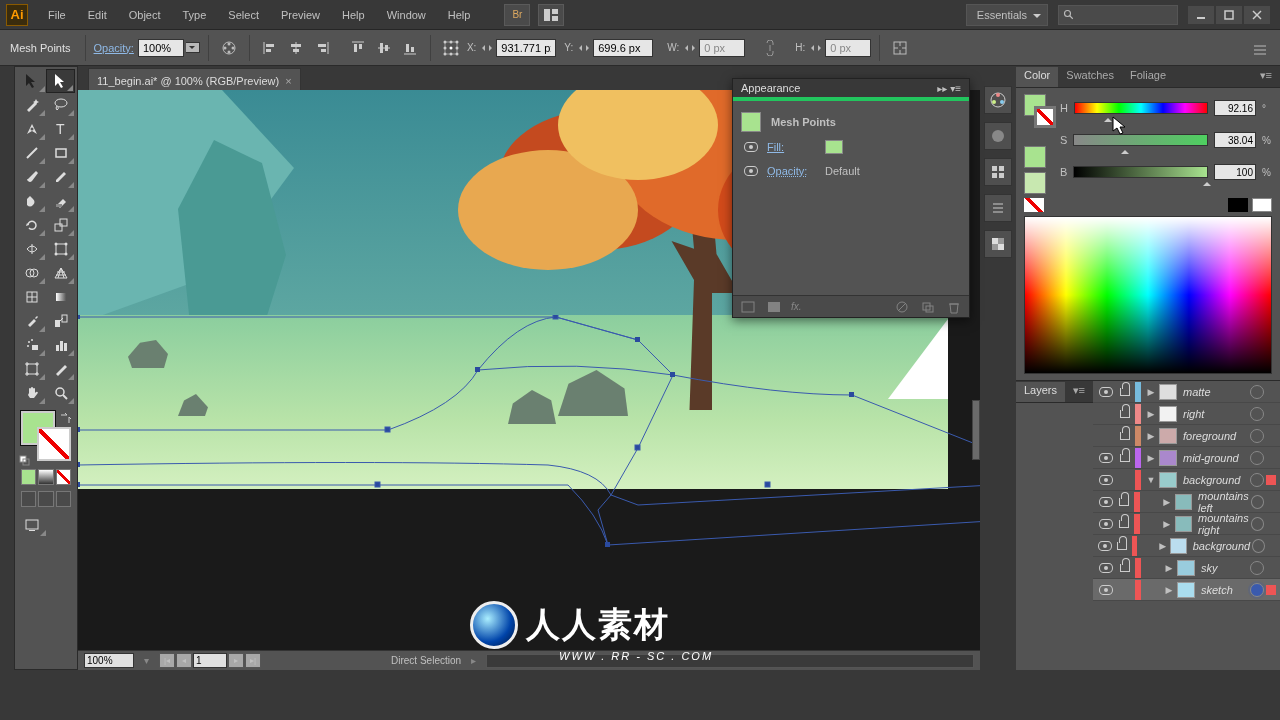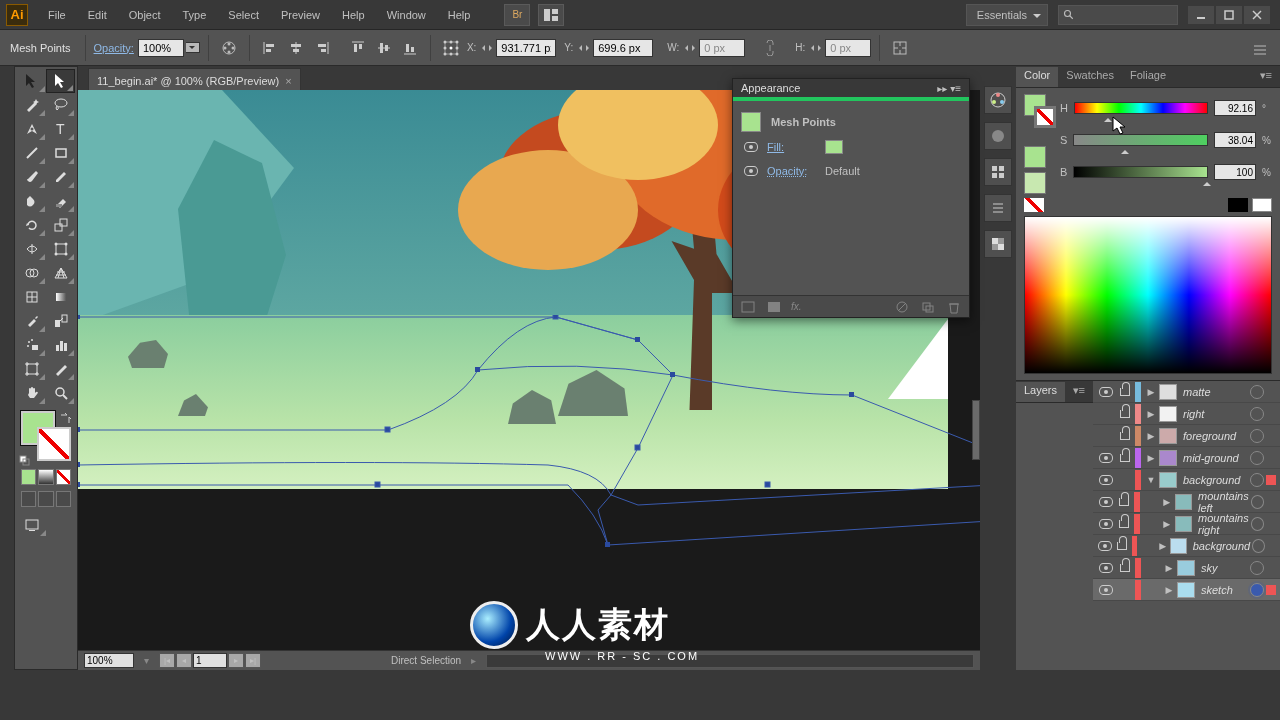--- a/index.html
+++ b/index.html
@@ -116,21 +116,21 @@
 .ap-eye { width:16px; display:flex; justify-content:center; }
 .ap-label { width:50px; color:#8fb9e6; text-decoration:underline; font-size:11px; }
 .ap-none { width:18px; height:14px; background:#fff; border:1px solid #888; position:relative; }
 .ap-none::after { content:""; position:absolute; inset:0; background:linear-gradient(45deg, transparent 42%, #e00 42%, #e00 58%, transparent 58%); }
 .ap-fill-chip { width:18px; height:14px; background:#a8e38f; border:1px solid #888; }
 .ap-footer { position:absolute; bottom:0; left:0; right:0; height:22px; background:#4a4a4a; border-top:1px solid #333; display:flex; align-items:center; padding:0 6px; gap:8px; }
 .ap-fi { width:18px; height:14px; opacity:.5; }
 
 .watermark { position:absolute; left:470px; top:601px; display:flex; align-items:center; gap:8px; z-index:40; color:#fff; font-weight:700; font-size:34px; letter-spacing:2px; pointer-events:none; }
 .wm-logo { width:48px; height:48px; border-radius:50%; background: radial-gradient(circle at 35% 35%, #aef, #04a 60%, #013); border:3px solid #eee; }
-.wm-sub { position:absolute; left:545px; top:650px; font-size:11px; color:#fff; letter-spacing:2px; z-index:40; pointer-events:none; }
+.wm-sub { position:absolute; left:559px; top:650px; font-size:11px; color:#fff; letter-spacing:2px; z-index:40; pointer-events:none;font-style:italic; }
 
 .cursor { position:absolute; left:1112px; top:116px; z-index:200; pointer-events:none; }
 .eye-icon { width:14px; height:10px; border:1px solid #ccc; border-radius:60% / 100%; position:relative; }
 .eye-icon::after { content:""; position:absolute; left:4px; top:2px; width:4px; height:4px; background:#ccc; border-radius:50%; }
 .lock-icon { width:10px; height:8px; border:1px solid #ccc; border-top:none; position:relative; }
 .lock-icon::before { content:""; position:absolute; left:1px; top:-6px; width:6px; height:6px; border:1px solid #ccc; border-bottom:none; border-radius:4px 4px 0 0; }
 svg { display:block; }
 </style>
 </head>
 <body>

